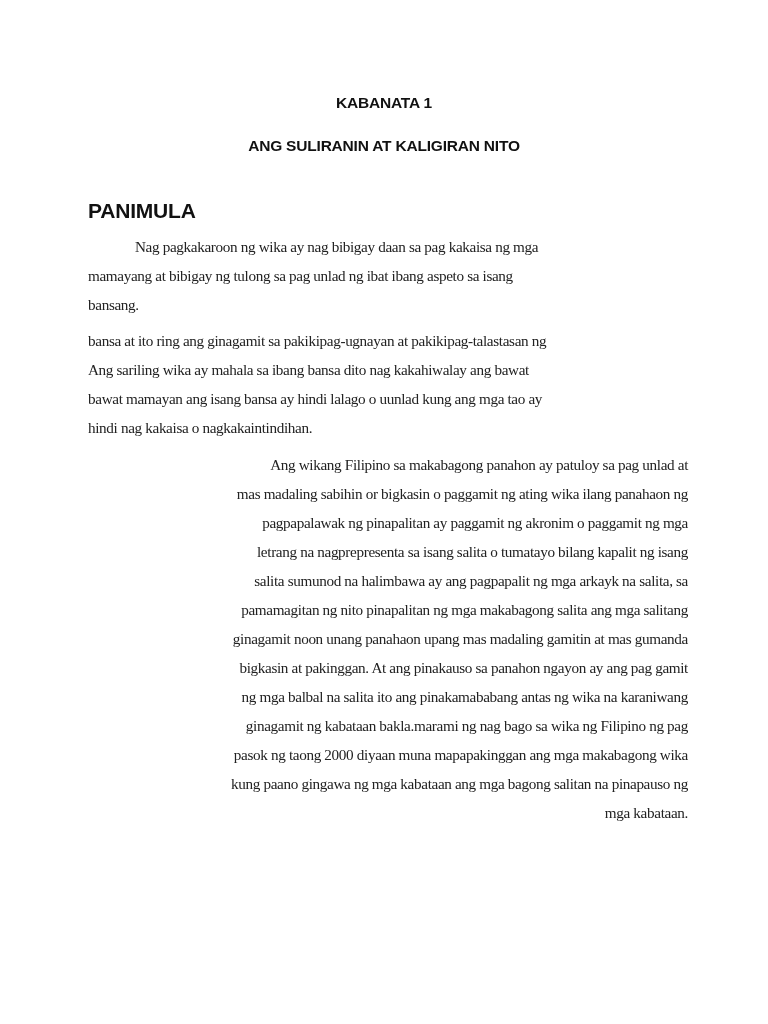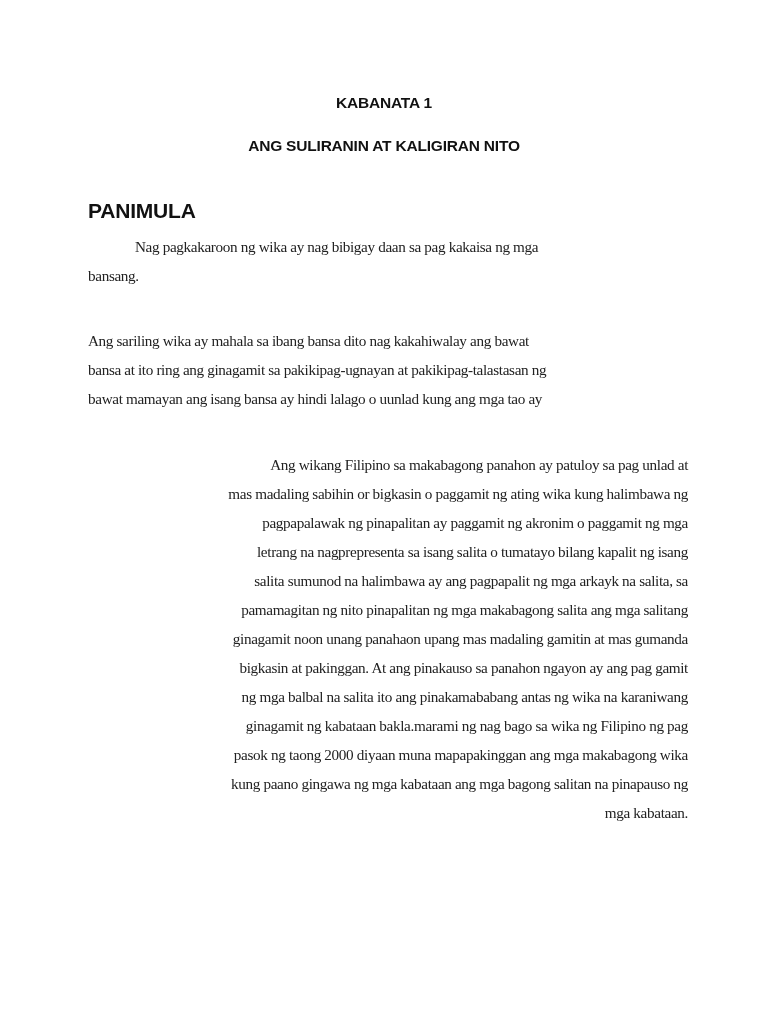--- a/index.html
+++ b/index.html
@@ -69,32 +69,34 @@
 
 <div class="page">
 
   <div class="title chapter">KABANATA 1</div>
   <div class="title subtitle">ANG SULIRANIN AT KALIGIRAN NITO</div>
 
   <div class="heading">PANIMULA</div>
 
   <div class="para" id="p1">
     <span class="line indent">Nag pagkakaroon ng wika ay nag bibigay daan sa pag kakaisa ng mga</span>
+    <span class="line">mamayang at bibigay ng tulong sa pag unlad ng ibat ibang aspeto sa isang</span>
     <span class="line">bansang.</span>
   </div>
 
   <div class="para" id="p2">
+    <span class="line">bansa at ito ring ang ginagamit sa pakikipag-ugnayan at pakikipag-talastasan ng</span>
     <span class="line">Ang sariling wika ay mahala sa ibang bansa dito nag kakahiwalay ang bawat</span>
-    <span class="line">bansa at ito ring ang ginagamit sa pakikipag-ugnayan at pakikipag-talastasan ng</span>
     <span class="line">bawat mamayan ang isang bansa ay hindi lalago o uunlad kung ang mga tao ay</span>
+    <span class="line">hindi nag kakaisa o nagkakaintindihan.</span>
   </div>
 
   <div class="para" id="p3">
     <span class="line indent">Ang wikang Filipino sa makabagong panahon ay patuloy sa pag unlad at</span>
-    <span class="line">mas madaling sabihin or bigkasin o paggamit ng ating wika kung halimbawa ng</span>
+    <span class="line">mas madaling sabihin or bigkasin o paggamit ng ating wika ilang panahaon ng</span>
     <span class="line">pagpapalawak ng pinapalitan ay paggamit ng akronim o paggamit ng mga</span>
     <span class="line">letrang na nagprepresenta sa isang salita o tumatayo bilang kapalit ng isang</span>
     <span class="line">salita sumunod na halimbawa ay ang pagpapalit ng mga arkayk na salita, sa</span>
     <span class="line">pamamagitan ng nito pinapalitan ng mga makabagong salita ang mga salitang</span>
     <span class="line">ginagamit noon unang panahaon upang mas madaling gamitin at mas gumanda</span>
     <span class="line">bigkasin at pakinggan. At ang pinakauso sa panahon ngayon ay ang pag gamit</span>
     <span class="line">ng mga balbal na salita ito ang pinakamababang antas ng wika na karaniwang</span>
     <span class="line">ginagamit ng kabataan bakla.marami ng nag bago sa wika ng Filipino ng pag</span>
     <span class="line">pasok ng taong 2000 diyaan muna mapapakinggan ang mga makabagong wika</span>
     <span class="line">kung paano gingawa ng mga kabataan ang mga bagong salitan na pinapauso ng</span>

